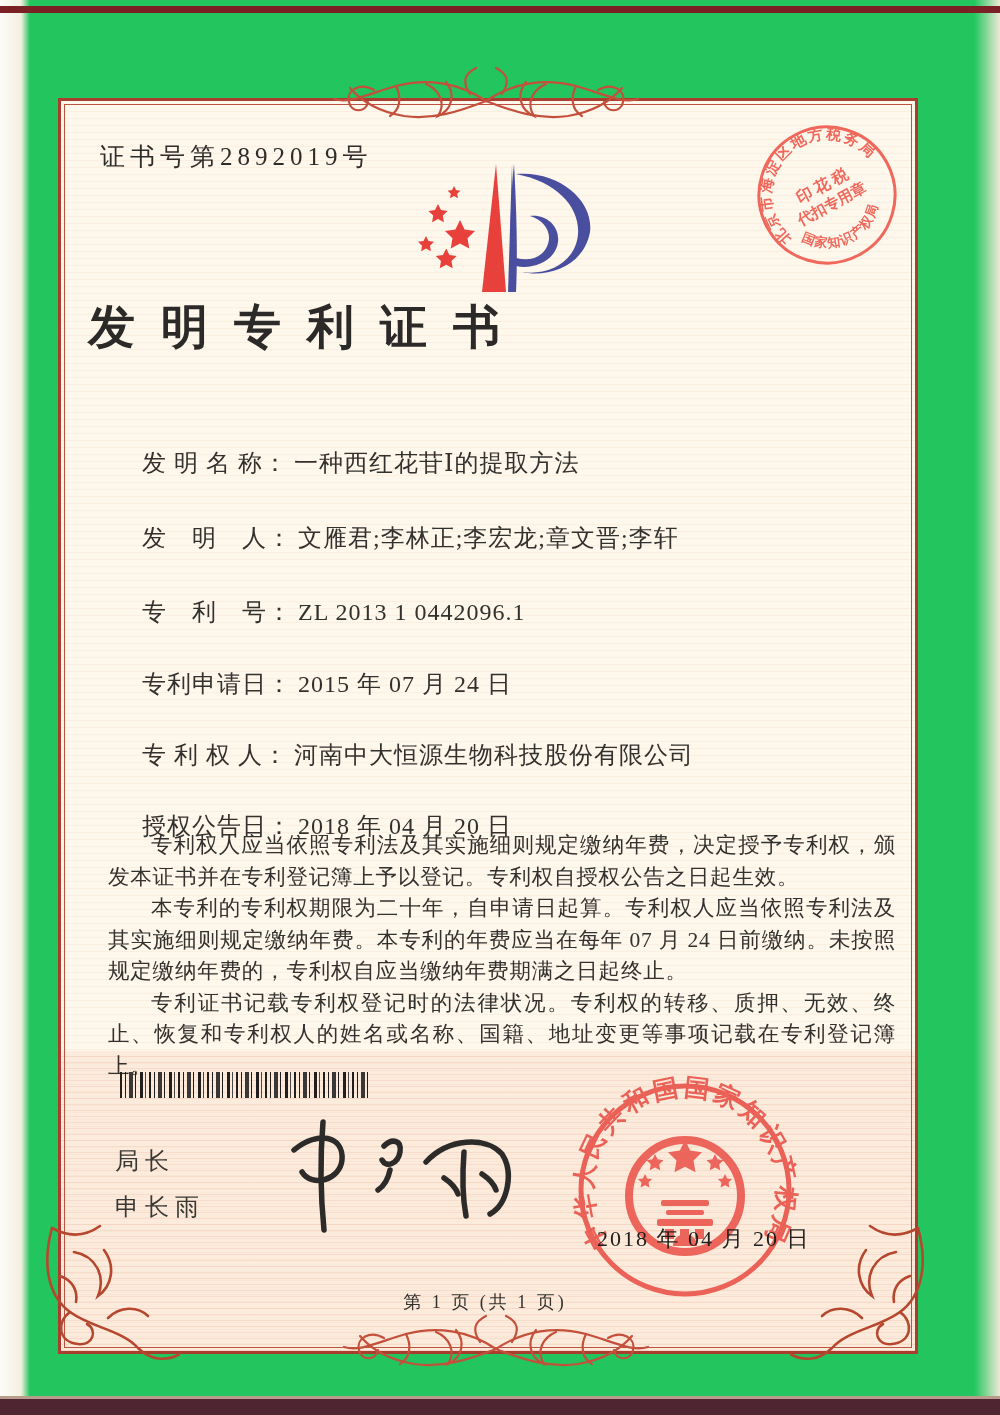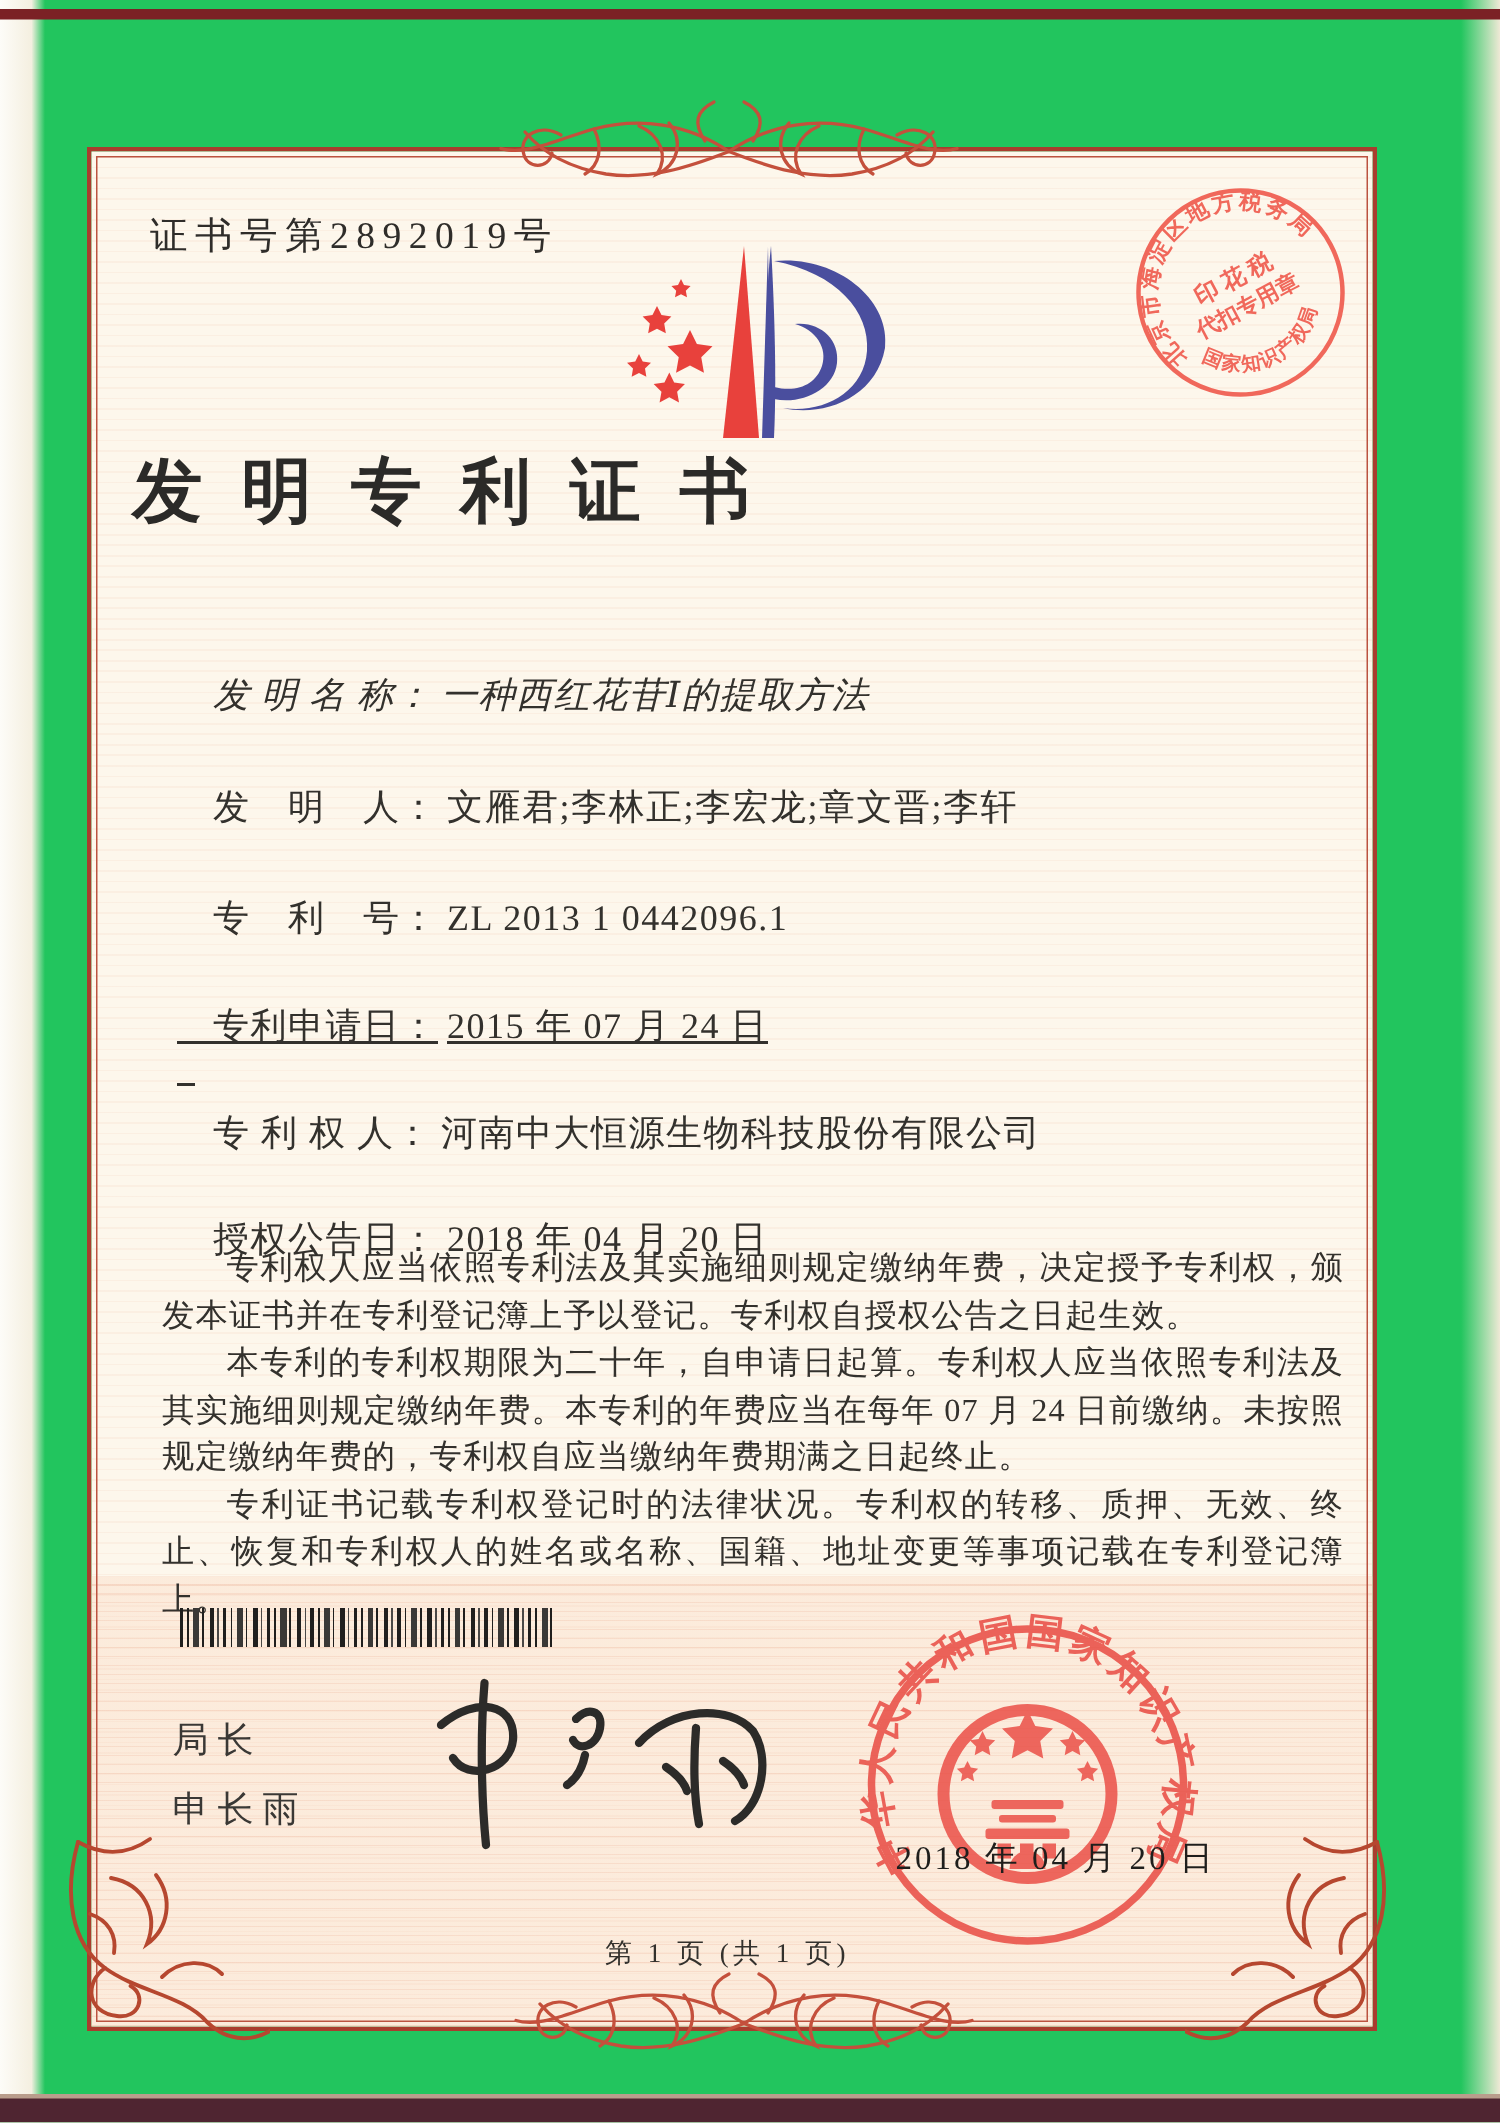--- a/index.html
+++ b/index.html
@@ -164,30 +164,30 @@
     <g fill="#4a4e9e">
       <path d="M112 4 L114 132 L108 132 Z" transform="translate(2,0)"></path>
       <path d="M116 4 C118 40 120 90 118 132 L112 132 C112 90 112 40 116 4 Z"></path>
       <path d="M118 14 C160 22 182 48 180 74 C178 102 150 116 124 112 C150 118 186 106 192 72 C196 40 160 10 118 14 Z"></path>
       <path d="M118 96 C134 100 146 94 150 82 C154 70 146 58 132 54 C148 52 162 64 160 80 C158 98 136 108 118 104 Z" transform="translate(0,2)"></path>
     </g>
   </svg>
 
   <div class="doc-title">发明专利证书</div>
 
-  <div class="field" style="top:420px;font-style:italic;">
+  <div class="field" style="top:420px;">
     <span class="lbl">发 明 名 称：</span><span class="val">一种西红花苷Ⅰ的提取方法</span>
   </div>
   <div class="field" style="top:495px;">
     <span class="lbl">发　明　人：</span><span class="val">文雁君;李林正;李宏龙;章文晋;李轩</span>
   </div>
   <div class="field" style="top:569px;">
     <span class="lbl">专　利　号：</span><span class="val">ZL 2013 1 0442096.1</span>
   </div>
-  <div class="field" style="top:641px;text-decoration:underline;">
+  <div class="field" style="top:641px;">
     <span class="lbl">专利申请日：</span><span class="val">2015 年 07 月 24 日</span>
   </div>
   <div class="field" style="top:712px;">
     <span class="lbl">专 利 权 人：</span><span class="val">河南中大恒源生物科技股份有限公司</span>
   </div>
   <div class="field" style="top:783px;">
     <span class="lbl">授权公告日：</span><span class="val">2018 年 04 月 20 日</span>
   </div>
 
   <div class="body-text">

